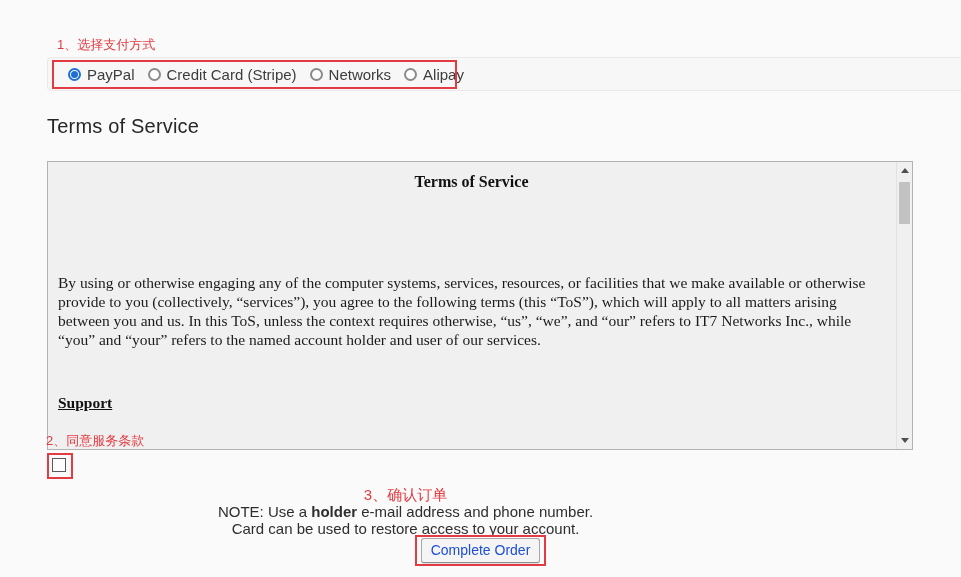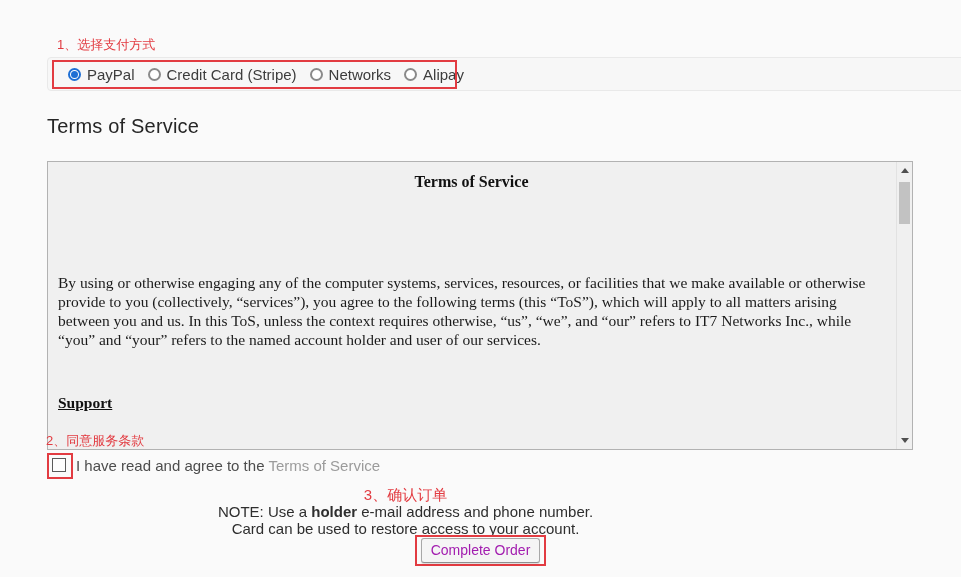--- a/index.html
+++ b/index.html
@@ -90,21 +90,21 @@
 
   .btn-wrap {
     position:absolute; left:0; width:961px; top:535px;
     display:flex; justify-content:center;
   }
   .btn-annotation {
     border:2px solid #e23b41; padding:1px 4px; box-sizing:border-box;
   }
   .complete-btn {
     font-family:"Liberation Sans", sans-serif;
-    font-size:14px; color:#a21caf;
+    font-size:14px; color:#1d4ed8;
     background:#f5f5f5;
     border:1px solid #a8a8a8; border-bottom-color:#8f8f8f;
     border-radius:3px;
     padding:3px 9px 4px 9px;
     cursor:pointer;
     box-shadow:0 1px 1px rgba(0,0,0,0.12);
   }
 </style>
 </head>
 <body>
@@ -148,23 +148,20 @@
       <div class="scroll-thumb"></div>
       <div class="scroll-btn down">
           <span class="tri-down"></span>
         </div>
     </div>
   </div>
 
   <div class="step-label" style="left:46px; top:432px;">2、同意服务条款</div>
   <div class="agree-checkbox"></div>
   <div class="annotation anno-checkbox"></div>
-  <div class="agree-label">
-    <span>I have read and agree to the </span><span class="tos-link">Terms of Service</span>
-  </div>
 
   <div class="center-line step3">3、确认订单</div>
   <div class="center-line note1">
     <span>NOTE: Use a </span><span class="note-bold">holder</span><span> e-mail address and phone number.</span>
   </div>
   <div class="center-line note2">Card can be used to restore access to your account.</div>
 
   <div class="btn-wrap">
     <div class="btn-annotation">
       <button class="complete-btn">Complete Order</button>

